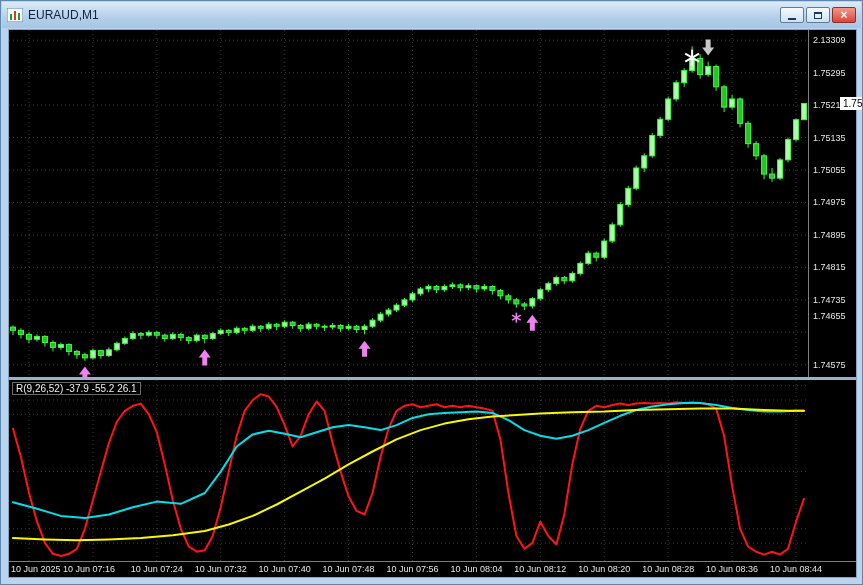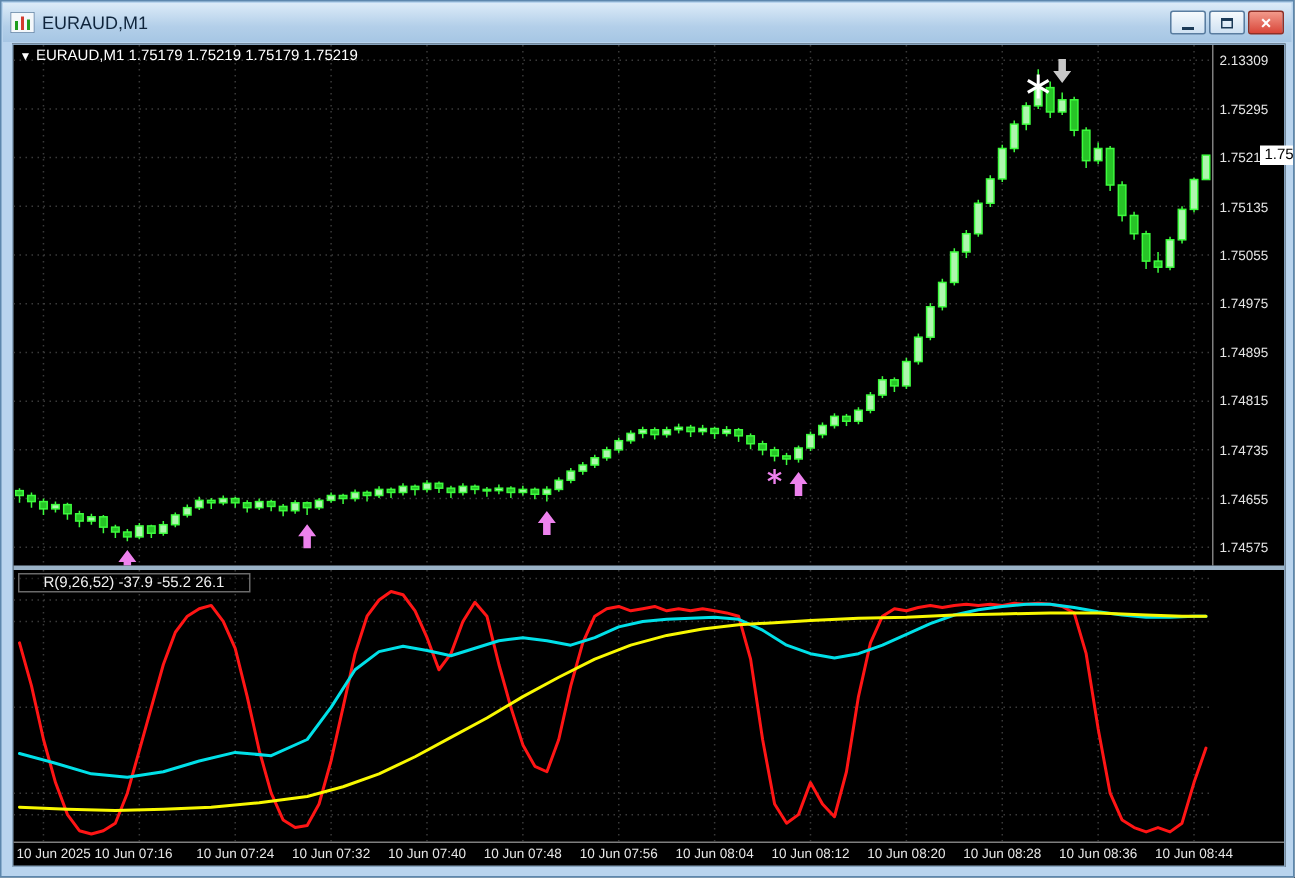--- a/index.html
+++ b/index.html
@@ -21,21 +21,21 @@
   #main-pane{position:absolute;left:0;top:0;width:799px;height:347px;}
   #price-axis{position:absolute;left:799px;top:0;width:48px;height:347px;border-left:1px solid #7f7f7f;box-sizing:border-box;}
   #pane-separator{position:absolute;left:0;top:347px;width:100%;height:3px;background:#9ab2c7;}
   #ind-pane{position:absolute;left:0;top:350px;width:799px;height:181px;}
   #ind-axis{position:absolute;left:799px;top:350px;width:48px;height:181px;border-left:1px solid #7f7f7f;box-sizing:border-box;}
   #time-axis{position:absolute;left:0;top:531px;width:100%;height:16px;border-top:1px solid #7f7f7f;box-sizing:border-box;}
   .axlabel{position:absolute;color:#e6e6e6;font-size:9px;white-space:nowrap;padding-left:4px;}
   .tlabel{position:absolute;top:2px;color:#e6e6e6;font-size:9px;white-space:nowrap;}
   #ohlc-header{position:absolute;left:4px;top:2px;color:#fff;font-size:10px;white-space:nowrap;z-index:5;}
   #ohlc-header .tri{font-size:8px;margin-right:3px;}
-  #ind-label{position:absolute;left:3px;top:2px;color:#f0f0f0;font-size:10px;border:1px solid #6a6a6a;padding:0 16px;background:rgba(0,0,0,0.35);z-index:5;}
+  #ind-label{position:absolute;left:3px;top:2px;color:#f0f0f0;font-size:10px;border:1px solid #6a6a6a;padding:0 3px;background:rgba(0,0,0,0.35);z-index:5;}
   #price-tag{position:absolute;left:0;width:100%;height:13px;background:#fff;color:#000;font-size:10px;line-height:13px;padding-left:3px;box-sizing:border-box;z-index:6;margin-left:31px;}
   svg{display:block;}
 </style>
 </head>
 <body>
 
 <div id="mt-window">
   <div id="titlebar">
     <svg id="title-icon" viewBox="0 0 16 14">
       <rect x="0" y="0" width="16" height="14" fill="#f4f8fb" stroke="#5a7da0"></rect>
@@ -52,24 +52,20 @@
           <span class="restore-glyph"></span>
         </div>
       <div class="win-btn close">
           <span class="close-glyph">×</span>
         </div>
     </div>
   </div>
 
   <div id="client">
     <div id="main-pane">
-      <div id="ohlc-header">
-        <span class="tri">▼</span><span>EURAUD,M1</span>
-        <span>1.75179 1.75219 1.75179 1.75219</span>
-      </div>
       <svg id="main-svg" width="799" height="347" viewBox="0 0 799 347">
           <line x1="19.975" y1="0" x2="19.975" y2="347" stroke="#3a3a3a" stroke-dasharray="1 3"></line>
           <line x1="83.895" y1="0" x2="83.895" y2="347" stroke="#3a3a3a" stroke-dasharray="1 3"></line>
           <line x1="147.815" y1="0" x2="147.815" y2="347" stroke="#3a3a3a" stroke-dasharray="1 3"></line>
           <line x1="211.735" y1="0" x2="211.735" y2="347" stroke="#3a3a3a" stroke-dasharray="1 3"></line>
           <line x1="275.655" y1="0" x2="275.655" y2="347" stroke="#3a3a3a" stroke-dasharray="1 3"></line>
           <line x1="339.575" y1="0" x2="339.575" y2="347" stroke="#3a3a3a" stroke-dasharray="1 3"></line>
           <line x1="403.495" y1="0" x2="403.495" y2="347" stroke="#3a3a3a" stroke-dasharray="1 3"></line>
           <line x1="467.415" y1="0" x2="467.415" y2="347" stroke="#3a3a3a" stroke-dasharray="1 3"></line>
           <line x1="531.335" y1="0" x2="531.335" y2="347" stroke="#3a3a3a" stroke-dasharray="1 3"></line>
@@ -306,21 +302,21 @@
       <div id="price-tag" style="top: 67.4585px;">1.75219</div>
     <div class="axlabel" style="top: 5.1462px;">2.13309</div>
         <div class="axlabel" style="top: 37.614px;">1.75295</div>
         <div class="axlabel" style="top: 70.0819px;">1.75215</div>
         <div class="axlabel" style="top: 102.55px;">1.75135</div>
         <div class="axlabel" style="top: 135.018px;">1.75055</div>
         <div class="axlabel" style="top: 167.485px;">1.74975</div>
         <div class="axlabel" style="top: 199.953px;">1.74895</div>
         <div class="axlabel" style="top: 232.421px;">1.74815</div>
         <div class="axlabel" style="top: 264.889px;">1.74735</div>
-        <div class="axlabel" style="top: 298px;">1.74655</div>
+        <div class="axlabel" style="top: 281px;">1.74655</div>
         <div class="axlabel" style="top: 329.825px;">1.74575</div>
       </div>
 
     <div id="pane-separator"></div>
 
     <div id="ind-pane">
       <div id="ind-label">R(9,26,52) -37.9 -55.2 26.1</div>
       <svg id="ind-svg" width="799" height="181" viewBox="0 0 799 181">
           <line x1="19.975" y1="0" x2="19.975" y2="181" stroke="#3a3a3a" stroke-dasharray="1 3"></line>
           <line x1="83.895" y1="0" x2="83.895" y2="181" stroke="#3a3a3a" stroke-dasharray="1 3"></line>

